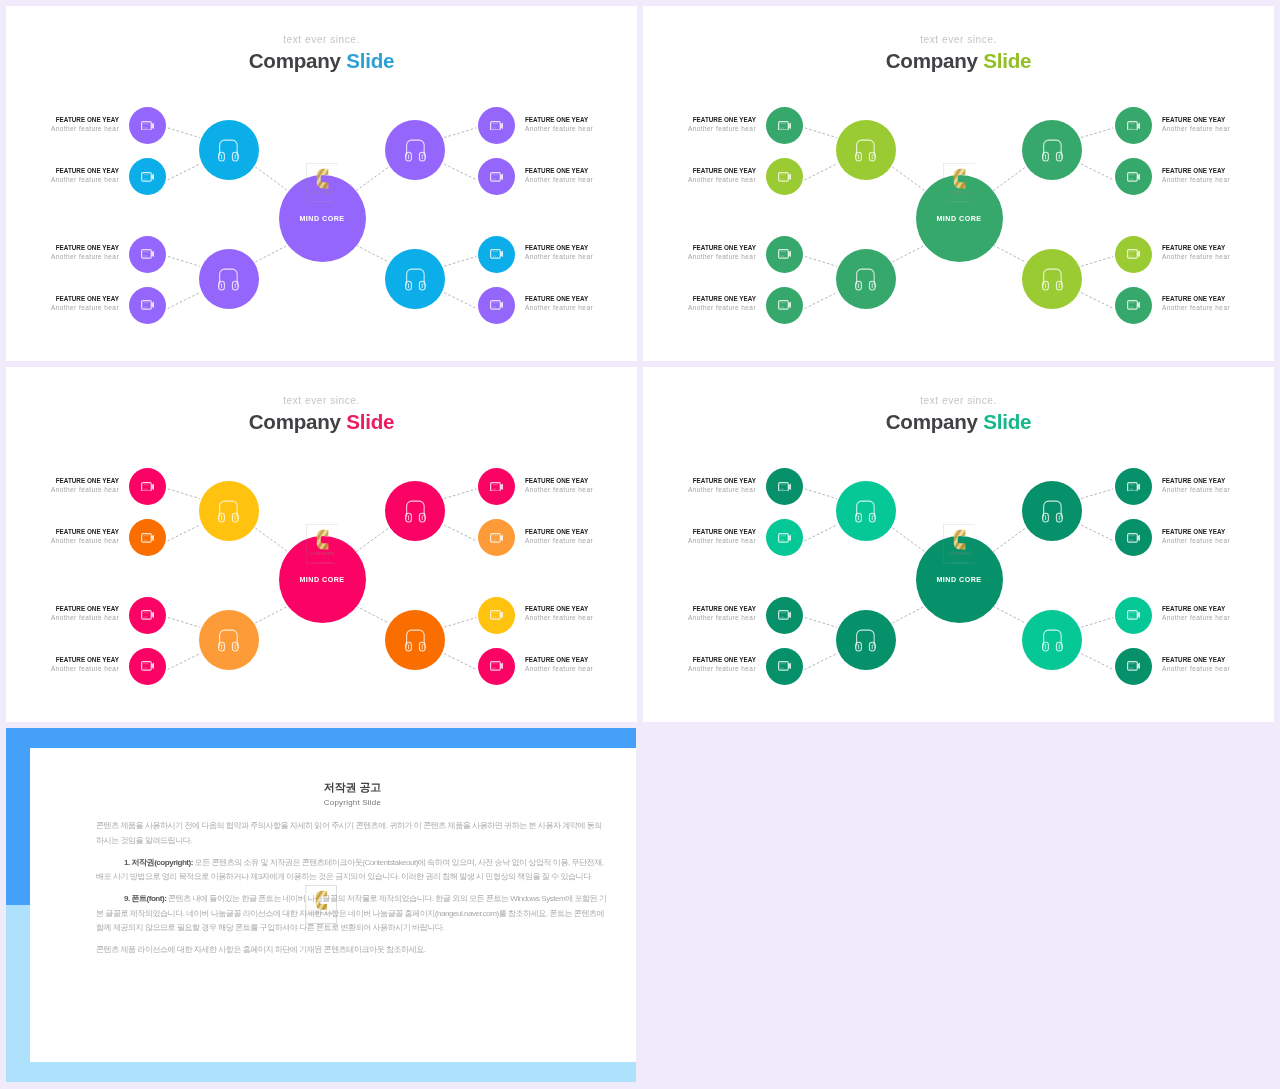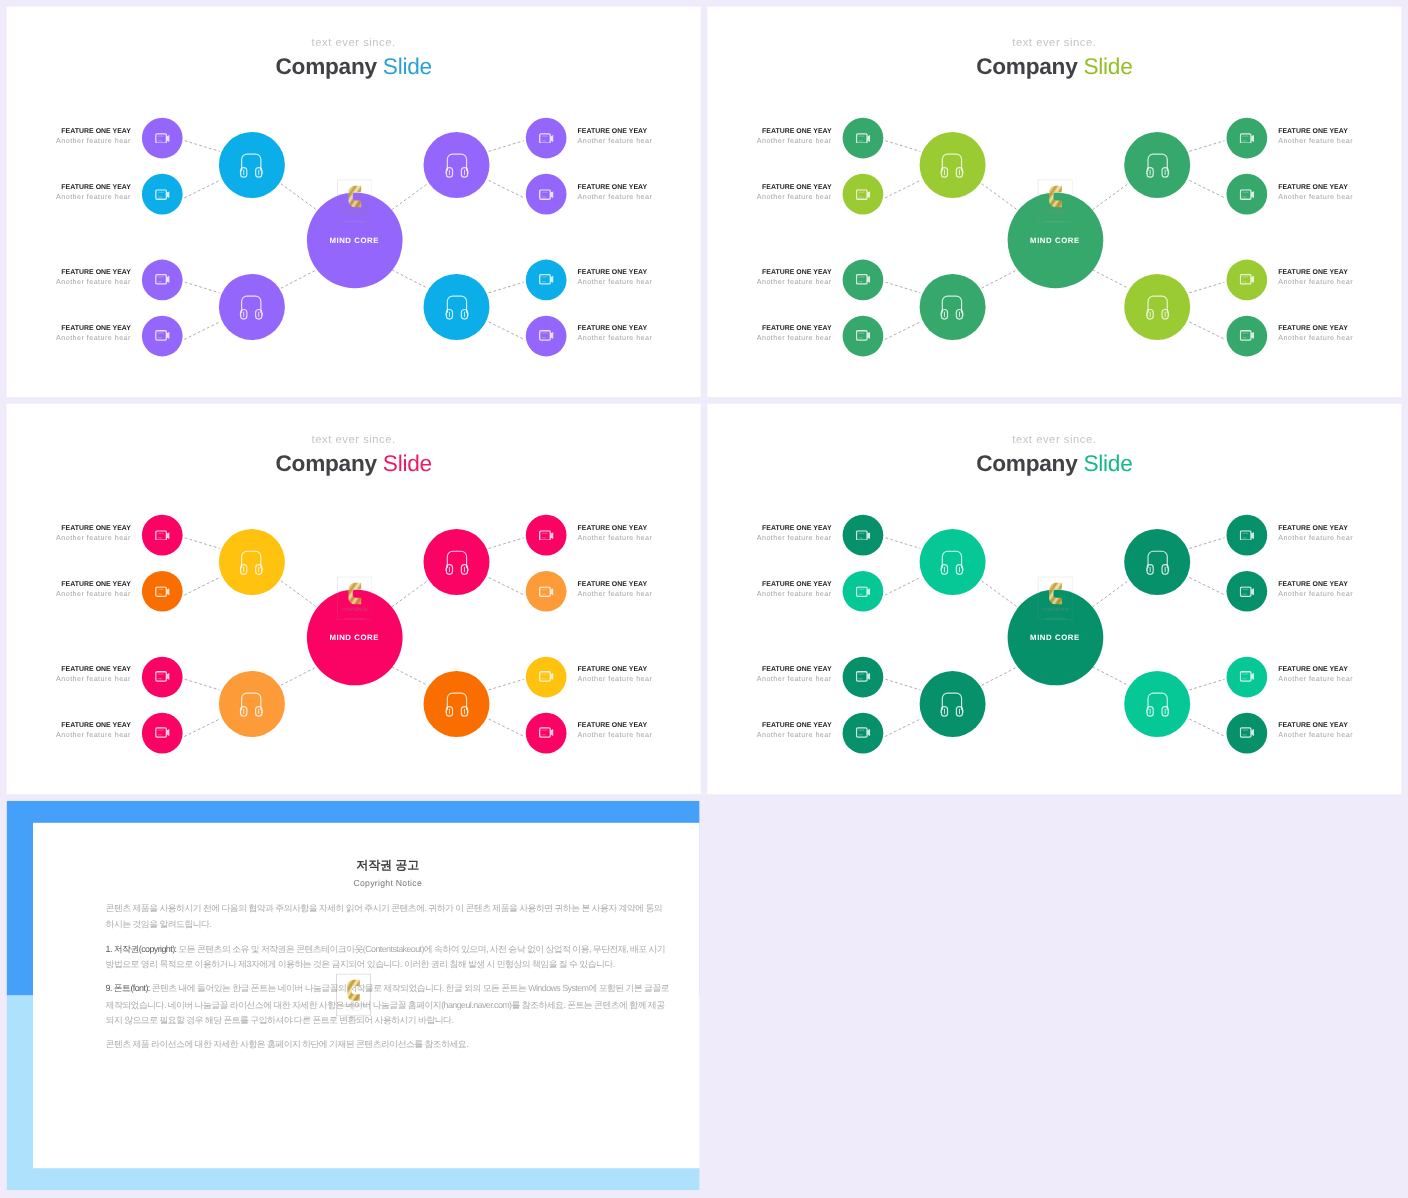--- a/index.html
+++ b/index.html
@@ -6,21 +6,21 @@
   html,body{margin:0;padding:0;}
   body{width:1280px;height:1089px;background:#f0ebfa;
        font-family:"Liberation Sans",sans-serif;overflow:hidden;}
   .sheet{position:relative;width:1280px;height:1089px;}
   .card{position:absolute;background:#ffffff;overflow:hidden;}
   
   .kicker{position:absolute;left:0;right:0;top:28px;text-align:center;
           font-size:10.2px;letter-spacing:.5px;color:#c5c5c9;font-weight:400;line-height:12px;}
   .title{position:absolute;left:0;right:0;top:44px;text-align:center;
          font-size:20.6px;font-weight:700;color:#414246;letter-spacing:-.25px;line-height:22px;}
-  .title .accent{font-weight:400;text-align:right;}
+  .title .accent{font-weight:700;text-align:right;}
   .lines{position:absolute;left:0;top:0;width:630px;height:355px;}
   .node{position:absolute;border-radius:50%;display:flex;align-items:center;
         justify-content:center;}
   .lbl{position:absolute;width:140px;}
   .lbl .l1{font-size:6.3px;font-weight:700;color:#1c1c1f;letter-spacing:.025px;
            line-height:9px;white-space:nowrap;}
   .lbl .l2{font-size:6.5px;font-weight:400;color:#a4a4a8;letter-spacing:.42px;
            line-height:9px;white-space:nowrap;}
   .lbl.left{text-align:right;}
   .lbl.right{text-align:left;}
@@ -33,21 +33,21 @@
   .cp-top{position:absolute;left:0;top:0;right:0;}
   .cp-bot{position:absolute;left:0;right:0;bottom:0;}
   .cp-paper{position:absolute;background:#fff;}
   .cp-h1{text-align:center;font-size:11.0px;font-weight:700;color:#404043;
          letter-spacing:-.1px;line-height:15px;}
   .cp-h2{text-align:center;font-size:7.9px;font-weight:400;color:#77777c;
          letter-spacing:.25px;margin-top:2px;line-height:11px;}
   .cp-body{margin-top:11px;color:#aaaaae;font-size:8.1px;line-height:14.5px;
            letter-spacing:-.52px;text-align:left;}
   .cp-body p{margin:0 0 7.6px 0;}
-  .cp-body b{color:#58585d;font-weight:400;}
+  .cp-body b{color:#58585d;font-weight:700;margin-left:28px;}
   .cp-wm{position:absolute;width:58px;height:58px;opacity:.95;}
 </style>
 </head>
 <body>
 
 <div class="sheet">
 
   <div class="card" id="card0" style="left:6px;top:6px;width:631px;height:355px;">
       <div class="kicker">text ever since.</div>
       <div class="title"><span>Company</span> <span class="accent" style="color:#2BA1D4">Slide</span></div>
@@ -767,26 +767,26 @@
           <text x="65" y="140" font-family="'Liberation Sans',sans-serif" font-size="8" letter-spacing="3.2" text-anchor="middle" fill="#8d8878" fill-opacity="0.34">TAKEOUT</text>
           <path d="M28 154 H102" stroke="#c8c8cd" stroke-opacity="0.30" stroke-width="1.8"></path>
         </svg></div>
     </div>
 
   <div class="card cp-outer" id="cardcp" style="left:6px;top:728px;width:630px;height:354px;background:transparent;">
       <div class="cp-top" style="height:177px;background:#44A0F9;"></div>
       <div class="cp-bot" style="height:177px;background:#AEE1FC;"></div>
       <div class="cp-paper" style="left:24px;top:20px;width:645px;height:314px;padding:32px 66px 0 66px;box-sizing:border-box;">
         <div class="cp-h1">저작권 공고</div>
-        <div class="cp-h2">Copyright Notice</div>
+        <div class="cp-h2">Copyright Slide</div>
         <div class="cp-body">
           <p><span>콘텐츠 제품을 사용하시기 전에 다음의 협약과 주의사항을 자세히 읽어 주시기 콘텐츠에. 귀하가 이 콘텐츠 제품을 사용하면 귀하는 본 사용자 계약에 동의하시는 것임을 알려드립니다.</span></p>
           <p><b>1. 저작권(copyright):</b><span> 모든 콘텐츠의 소유 및 저작권은 콘텐츠테이크아웃(Contentstakeout)에 속하여 있으며, 사전 승낙 없이 상업적 이용, 무단전재, 배포 사기 방법으로 영리 목적으로 이용하거나 제3자에게 이용하는 것은 금지되어 있습니다. 이러한 권리 침해 발생 시 민형상의 책임을 질 수 있습니다.</span></p>
           <p><b>9. 폰트(font):</b><span> 콘텐츠 내에 들어있는 한글 폰트는 네이버 나눔글꼴의 저작물로 제작되었습니다. 한글 외의 모든 폰트는 Windows System에 포함된 기본 글꼴로 제작되었습니다. 네이버 나눔글꼴 라이선스에 대한 자세한 사항은 네이버 나눔글꼴 홈페이지(hangeul.naver.com)를 참조하세요. 폰트는 콘텐츠에 함께 제공되지 않으므로 필요할 경우 해당 폰트를 구입하셔야 다른 폰트로 변환되어 사용하시기 바랍니다.</span></p>
-          <p><span>콘텐츠 제품 라이선스에 대한 자세한 사항은 홈페이지 하단에 기재된 콘텐츠라이선스를 참조하세요.</span></p>
+          <p><span>콘텐츠 제품 라이선스에 대한 자세한 사항은 홈페이지 하단에 기재된 콘텐츠테이크아웃 참조하세요.</span></p>
         </div>
       </div>
       <div class="cp-wm" style="left:299.2px;top:156.9px;width:32.5px;height:39.1px;"><svg width="32.5" height="39.1" viewBox="0 0 130 160">
           <defs>
             <linearGradient id="g4" x1="0.05" y1="0" x2="0.95" y2="1">
               <stop offset="0%" stop-color="#B88F27"></stop>
               <stop offset="12%" stop-color="#EBD792"></stop>
               <stop offset="26%" stop-color="#BE9229"></stop>
               <stop offset="40%" stop-color="#F7EBB8"></stop>
               <stop offset="54%" stop-color="#C09327"></stop>

